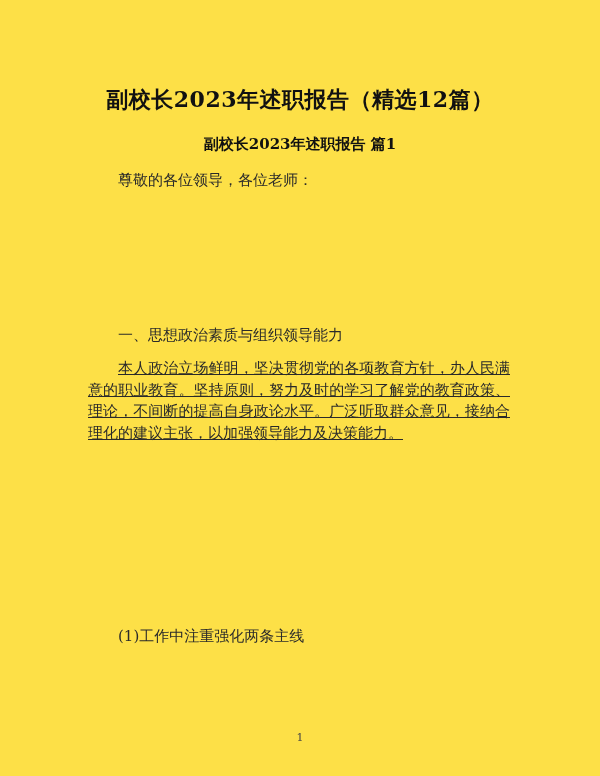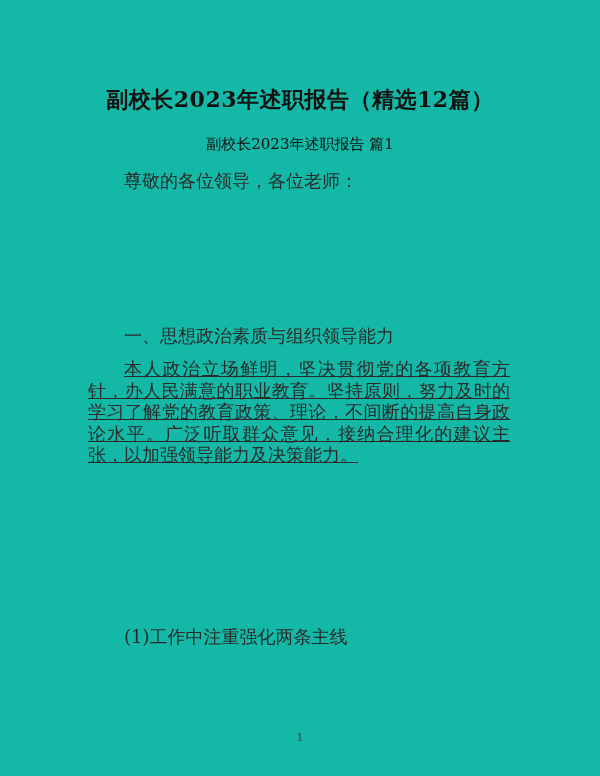--- a/index.html
+++ b/index.html
@@ -1,23 +1,23 @@
 <!DOCTYPE html>
 <html><head>
 <meta charset="utf-8">
 <style>
   html, body { margin: 0; padding: 0; background: #ffffff; }
   body { width: 600px; height: 776px; position: relative; overflow: hidden;
          font-family: "DejaVu Serif", "Liberation Serif", serif; color: #222; }
-  .page { position: absolute; left: 0; top: 0; width: 600px; height: 776px; background: #14b8a6; }
+  .page { position: absolute; left: 0; top: 0; width: 600px; height: 776px; background: #fde047; }
   .title { position: absolute; top: 85px; left: 0; width: 600px; text-align: center;
            font-size: 22px; font-weight: bold; color: #111; letter-spacing: 0.5px; }
   .subtitle { position: absolute; top: 135px; left: 0; width: 600px; text-align: center;
-              font-size: 15px; font-weight: normal; color: #111; }
-  .body { position: absolute; left: 88px; width: 422px; font-size: 18px; line-height: 21.6px; color: #2a2a2a; }
+              font-size: 15px; font-weight: bold; color: #111; }
+  .body { position: absolute; left: 88px; width: 422px; font-size: 15px; line-height: 21.6px; color: #2a2a2a; }
   .para { margin: 0; text-align: justify; text-indent: 2em; }
   .greet { top: 170px; }
   .p1 { top: 190px; }
   .h1 { top: 325px; }
   .p2 { top: 358px; text-decoration: underline; }
   .p3 { top: 451px; }
   .h2 { top: 565px; }
   .h3 { top: 598px; margin-top: 28px; }
   .p4 { top: 632px; }
   .pagenum { position: absolute; top: 731px; left: 0; width: 600px; text-align: center;

